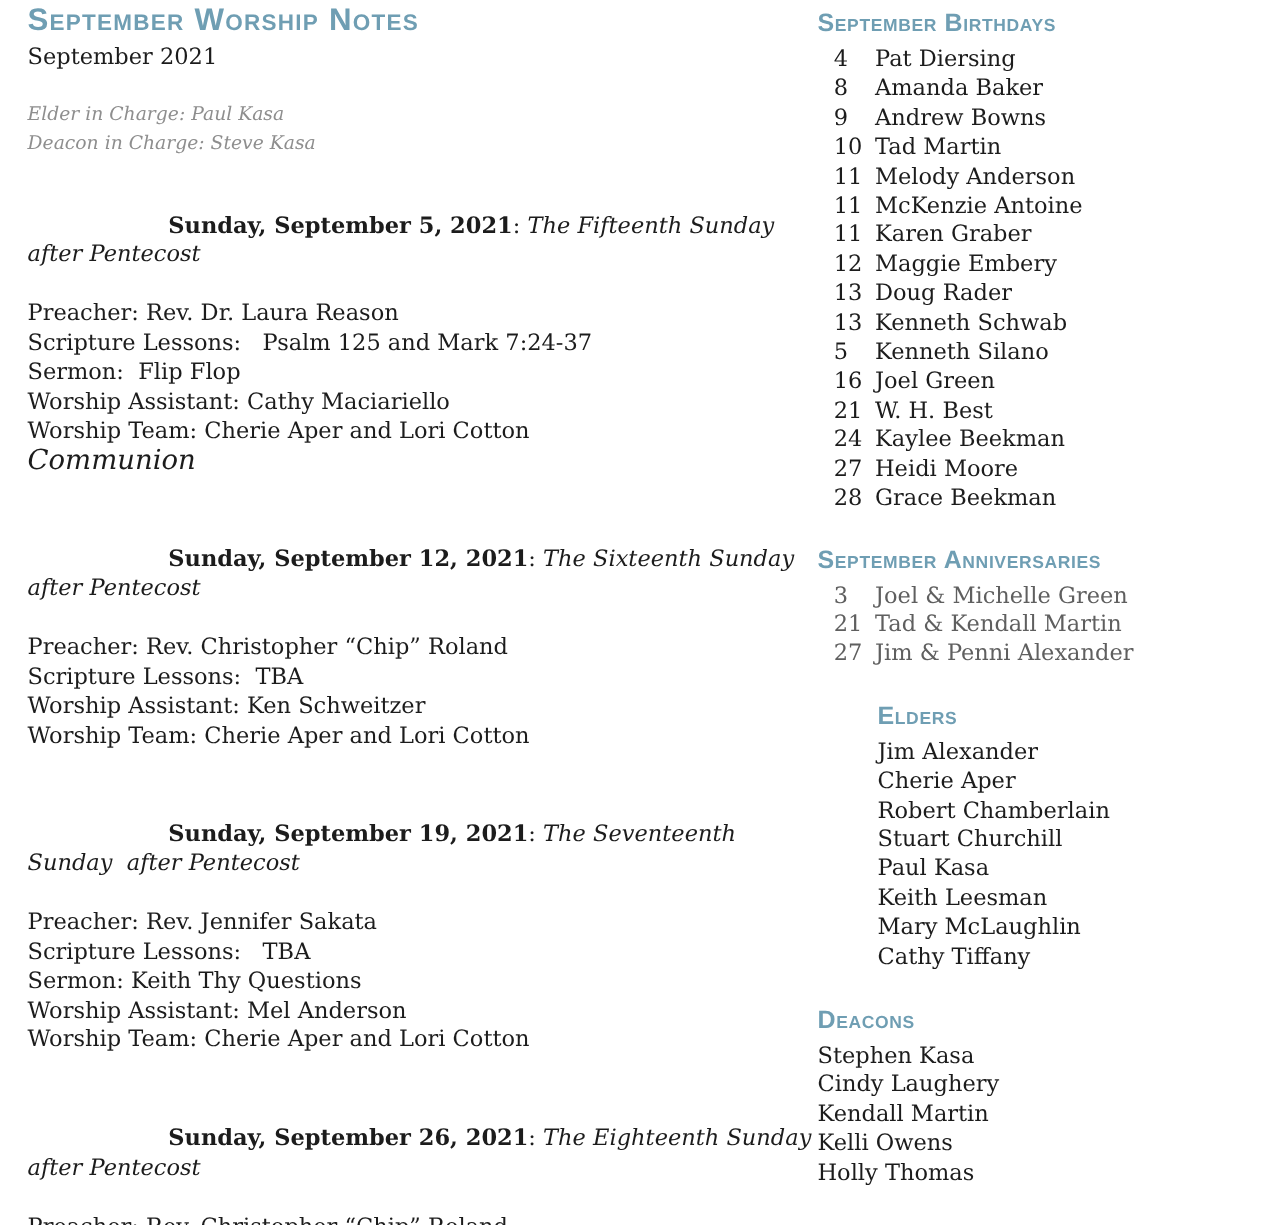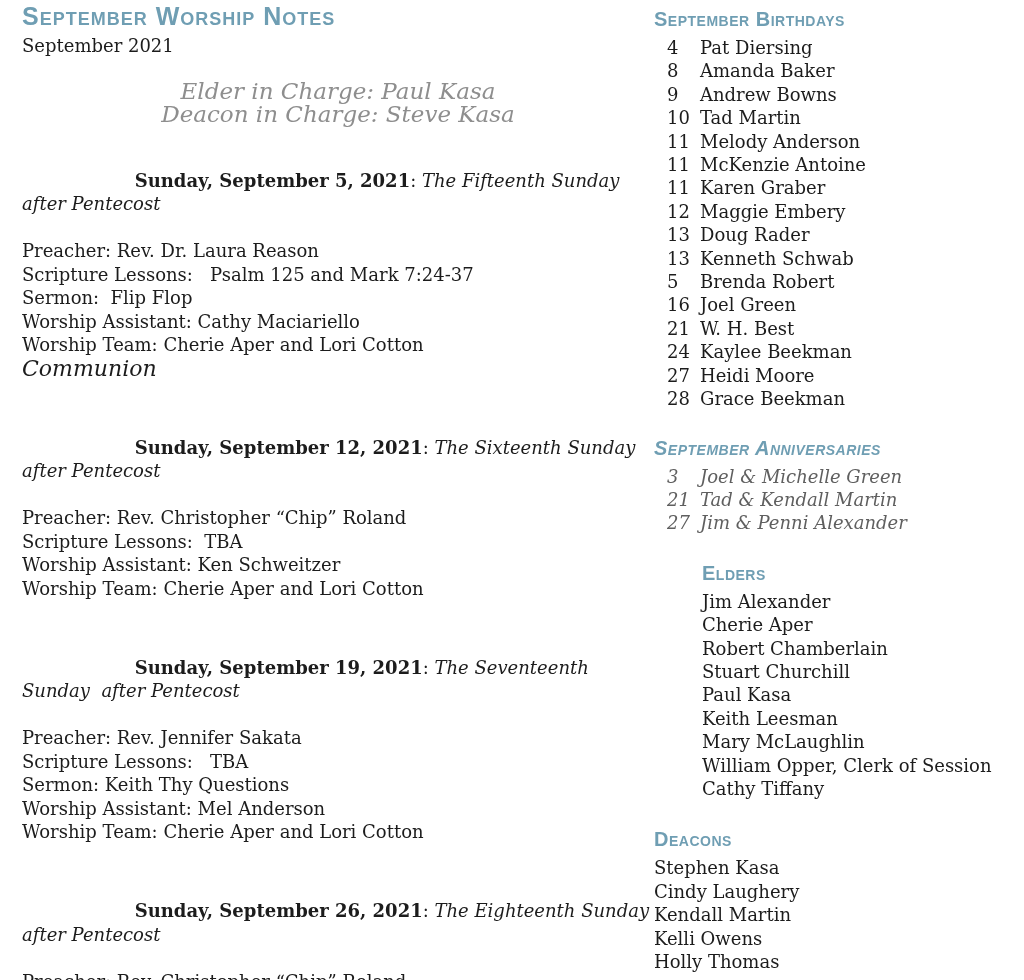--- a/index.html
+++ b/index.html
@@ -12,40 +12,40 @@
   .page{display:flex;width:1024px;}
   .col-left{width:654px;flex:none;padding:3px 0 0 22px;}
   .col-right{flex:1;padding:8px 10px 0 0;}
 
   .page-title{
     font-family:"Liberation Sans", sans-serif;font-weight:bold;
     font-variant:small-caps;font-size:25px;line-height:27px;letter-spacing:1px;
     color:var(--blue);margin:0 0 4px 0;
   }
   .subtitle{font-size:18px;line-height:23px;margin:0 0 23px 0;}
-  .incharge{font-style:italic;color:var(--muted);font-size:23px;line-height:23px;margin:0 0 19px 0;text-align:center;}
+  .incharge{font-style:italic;color:var(--muted);font-size:15px;line-height:23px;margin:0 0 19px 0;}
   .incharge div{white-space:pre-wrap;}
 
   .service{margin:0 0 32px 0;}
   .service-head,.service .line{font-size:18px;line-height:23.5px;white-space:pre-wrap;}
   .service-date{font-weight:bold;margin-left:44px;}
   .service-occasion{font-style:italic;}
   .service-note{font-style:italic;font-size:22px;line-height:23.5px;}
   .service-note:empty{display:none;}
 
   .sec{margin:0 0 26px 0;}
   .sec-title{
     font-family:"Liberation Sans", sans-serif;font-weight:bold;
     font-variant:small-caps;font-size:20px;line-height:23px;letter-spacing:0.5px;
     color:var(--blue);margin:0 0 5px 0;
   }
   .day-row{display:flex;font-size:18px;line-height:23.4px;padding-left:13px;white-space:pre-wrap;}
   .day-num{width:33px;flex:none;}
   .sec-anniversaries .day-row{color:var(--gray);}
-  .sec-anniversaries{margin-bottom:27px;font-style:italic;}
+  .sec-anniversaries{margin-bottom:27px;}
   .sec-elders{margin-bottom:28px;margin-left:48px;}
   .name-row{font-size:18px;line-height:23.4px;white-space:pre-wrap;}
 </style>
 </head>
 <body>
 
 <div class="page">
 
   <div class="col-left">
     <h1 class="page-title">September Worship Notes</h1>
@@ -178,21 +178,21 @@
             <span class="day-name">Doug Rader</span>
           </div>
 
           <div class="day-row">
             <span class="day-num">13</span>
             <span class="day-name">Kenneth Schwab</span>
           </div>
 
           <div class="day-row">
             <span class="day-num">5</span>
-            <span class="day-name">Brenda Robert</span>
+            <span class="day-name">Kenneth Silano</span>
           </div>
 
           <div class="day-row">
             <span class="day-num">16</span>
             <span class="day-name">Joel Green</span>
           </div>
 
           <div class="day-row">
             <span class="day-num">21</span>
             <span class="day-name">W. H. Best</span>
@@ -247,21 +247,20 @@
           <div class="name-row">Robert Chamberlain</div>
 
           <div class="name-row">Stuart Churchill</div>
 
           <div class="name-row">Paul Kasa</div>
 
           <div class="name-row">Keith Leesman</div>
 
           <div class="name-row">Mary McLaughlin</div>
 
-          <div class="name-row">William Opper, Clerk of Session</div>
 
           <div class="name-row">Cathy Tiffany</div>
         </div>
     </section>
 
     <section class="sec sec-deacons">
       <h2 class="sec-title">Deacons</h2>
       <div>
 
 

